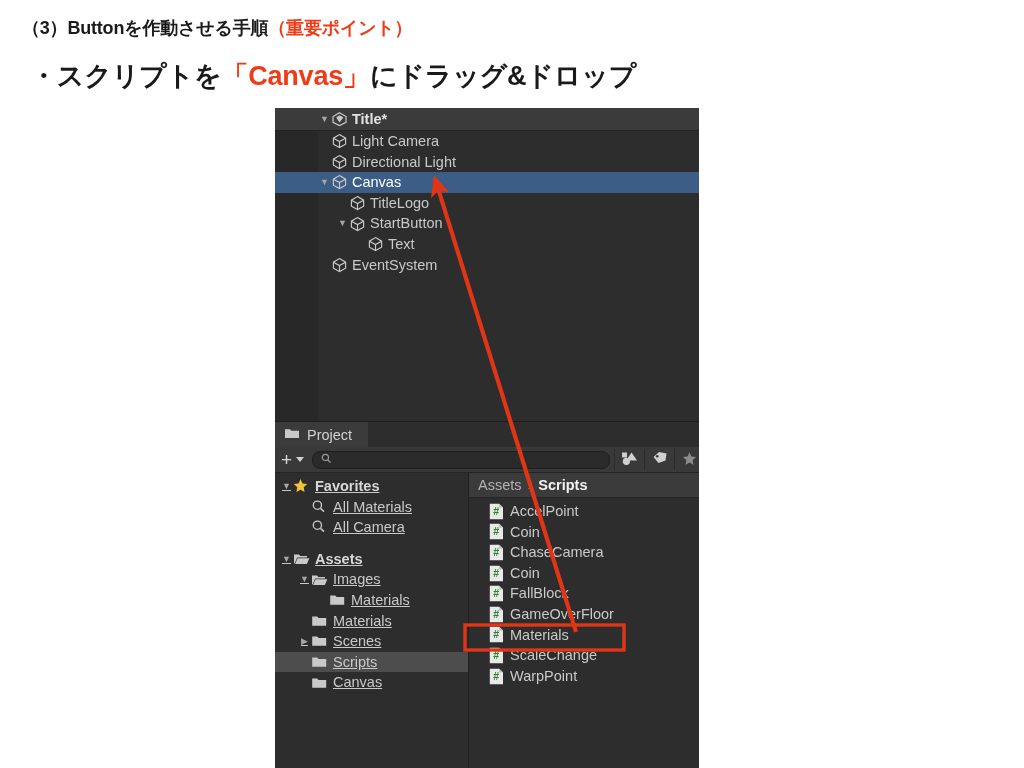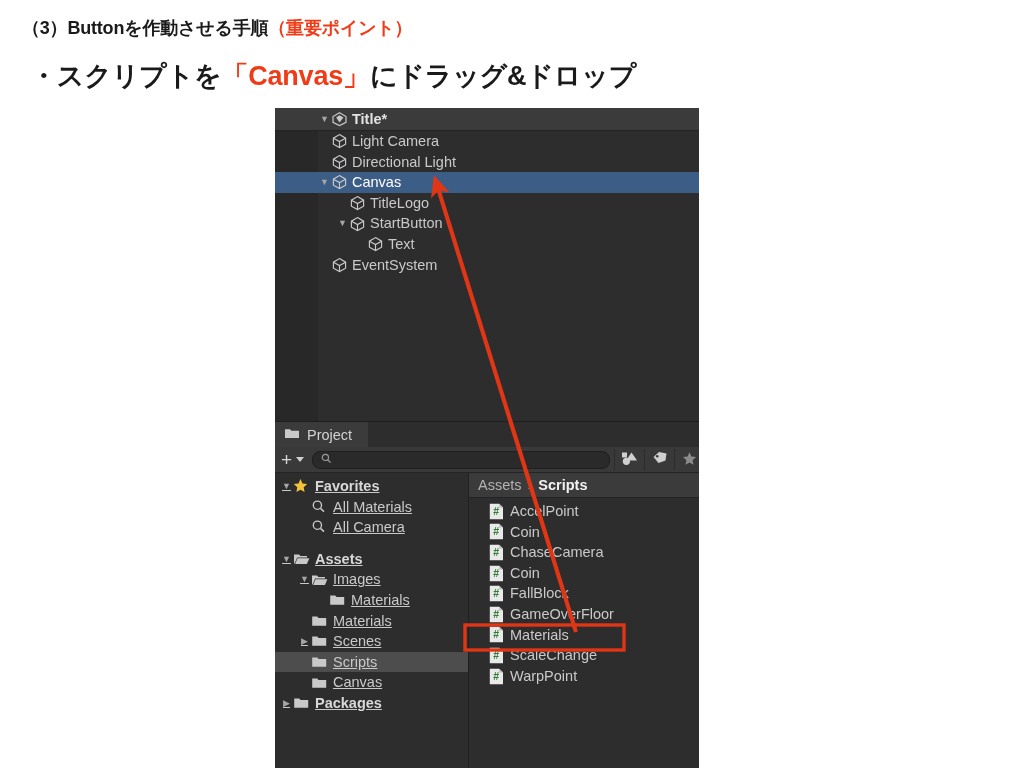--- a/index.html
+++ b/index.html
@@ -575,28 +575,20 @@
             <span>Scripts</span>
           </div>
           <div class="tree-row">
             <span style="display:inline-block;width:23px"></span>
             <span class="foldout empty"></span>
             <span class="tree-ic"><svg width="17" height="14" viewBox="0 0 17 14">
                 <path d="M1.2 2.4 h5 l1.4 1.6 H15.2 V11.8 H1.2 Z" fill="#c9c9c9"></path>
               </svg></span>
             <span>Canvas</span>
           </div>
-          <div class="tree-row bold">
-            <span style="display:inline-block;width:5px"></span>
-            <span class="foldout closed"></span>
-            <span class="tree-ic"><svg width="17" height="14" viewBox="0 0 17 14">
-                <path d="M1.2 2.4 h5 l1.4 1.6 H15.2 V11.8 H1.2 Z" fill="#c9c9c9"></path>
-              </svg></span>
-            <span>Packages</span>
-          </div>
         </div>
       <div id="tree-divider"></div>
       <div id="project-list">
         <div id="breadcrumb">
           <span>Assets</span>
           <span class="sep">›</span>
           <span class="crumb-current">Scripts</span>
         </div>
         <div id="asset-list-inner">
             <div class="asset-row">

